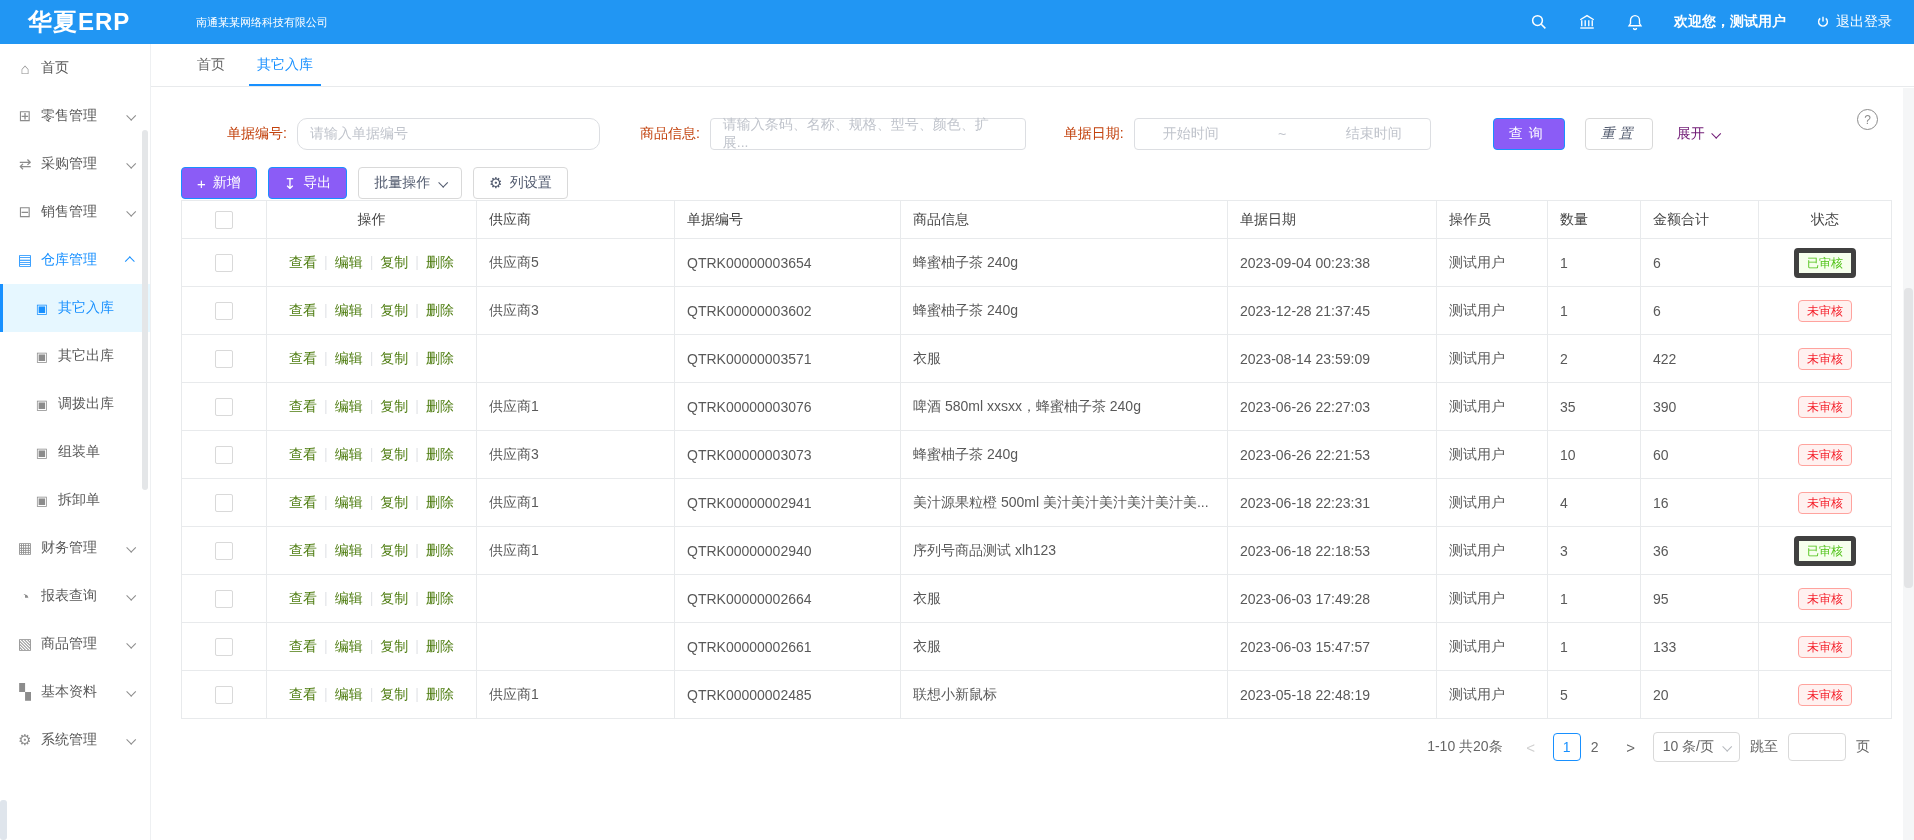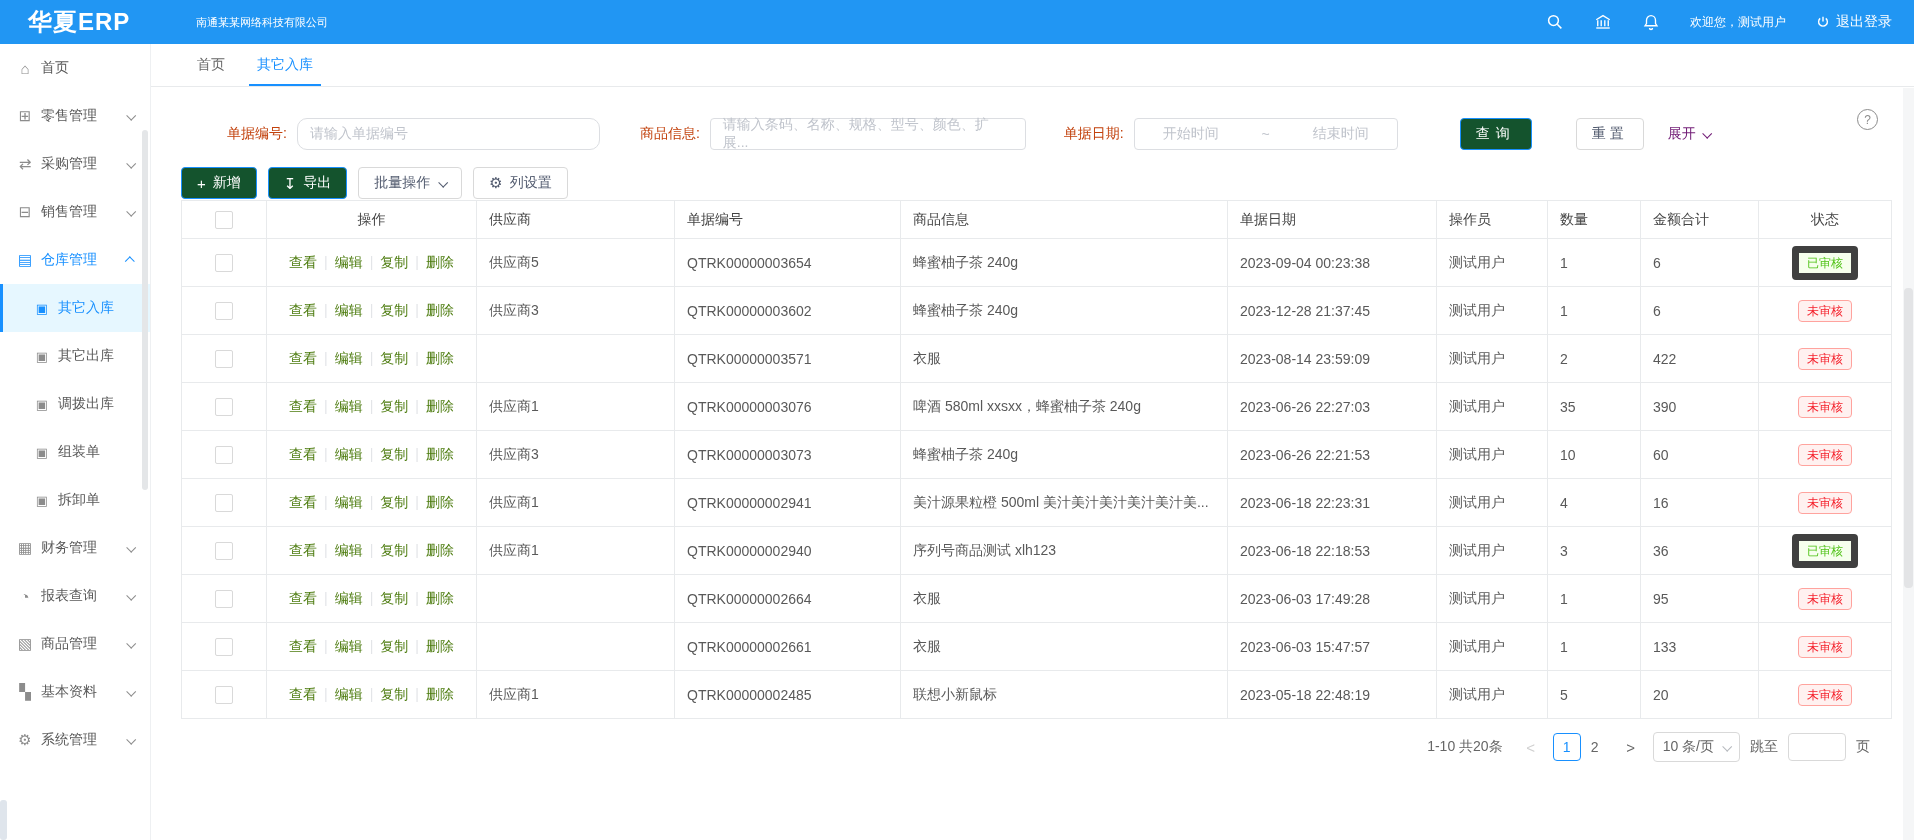--- a/index.html
+++ b/index.html
@@ -4,21 +4,21 @@
 <style>
   html,body{margin:0;padding:0;width:1914px;height:840px;overflow:hidden;background:#fff;
     font-family:"Liberation Sans","DejaVu Sans",sans-serif;font-size:14px;color:#595959;}
   
   .topbar{height:44px;background:#2196f3;display:flex;align-items:center;color:#fff;}
   .logo{width:150px;font-size:24px;font-weight:bold;padding-left:28px;letter-spacing:1px;white-space:nowrap;}
   .company{font-size:11px;margin-left:18px;}
   .top-right{margin-left:auto;display:flex;align-items:center;gap:30px;padding-right:22px;}
   .top-ic{width:18px;height:18px;display:inline-block;cursor:pointer;}
   .top-ic svg{width:18px;height:18px;display:block;}
-  .welcome{font-size:12px;cursor:pointer;}
+  .welcome{font-size:14px;cursor:pointer;font-weight:bold;}
   .logout{display:flex;align-items:center;gap:6px;font-size:14px;cursor:pointer;}
   .logout svg{width:14px;height:14px;}
   
   .layout{display:flex;height:796px;position:relative;}
   .sidebar{width:150px;background:#fff;border-right:1px solid #eef0f2;position:relative;flex:none;}
   .side-item{height:48px;display:flex;align-items:center;cursor:pointer;color:#595959;position:relative;}
   .side-item .mi{width:16px;text-align:center;color:#8c8c8c;font-size:15px;margin-left:17px;flex:none;}
   .side-item.sub .mi{margin-left:34px;font-size:13px;}
   .side-item .lbl{margin-left:8px;white-space:nowrap;}
   .side-item .chev{position:absolute;right:16px;color:#8c8c8c;}
@@ -37,44 +37,44 @@
   .tab.active{color:#1890ff;}
   .tab.active::after{content:"";position:absolute;left:8px;right:8px;bottom:0;height:2px;background:#1890ff;}
   .content{padding:0 24px 0 30px;position:relative;}
   
   .filter-row{margin-top:31px;display:flex;align-items:center;padding-left:46px;}
   .f-label{color:#c2410c;margin-right:10px;white-space:nowrap;}
   .f-input{height:32px;border:1px solid #dcdee2;border-radius:4px;display:flex;align-items:center;padding:0 12px;color:#c0c4cc;background:#fff;box-sizing:border-box;cursor:text;}
   .f-input.w1{width:303px;border-radius:10px;}
   .f-input.w2{width:316px;margin-right:38px;}
   .f-input.w1{margin-right:40px;}
-  .daterange{width:264px;justify-content:space-between;padding:0 28px;margin-right:62px;cursor:pointer;}
+  .daterange{width:297px;justify-content:space-between;padding:0 28px;margin-right:62px;cursor:pointer;}
   .btn{height:32px;border-radius:4px;display:inline-flex;align-items:center;justify-content:center;cursor:pointer;box-sizing:border-box;font-size:14px;}
-  .btn.primary{background:#14532d;color:#fff;border:1px solid #1890ff;padding:11px 15px;}
+  .btn.primary{background:#8b5cf6;color:#fff;border:1px solid #1890ff;padding:11px 15px;}
   .btn.plain{background:#fff;color:#515a6e;border:1px solid #d9d9d9;padding:0 15px;}
   .btn-query{letter-spacing:6px;padding:0 10px 0 16px;}
-  .btn-reset{letter-spacing:4px;margin-left:44px;}
+  .btn-reset{letter-spacing:4px;margin-left:20px;font-style:italic;}
   .expand-link{color:#701a75;margin-left:24px;cursor:pointer;display:inline-flex;align-items:center;gap:7px;white-space:nowrap;}
   
   .toolbar{margin-top:17px;display:flex;align-items:center;gap:11px;}
   .btn .bi{margin-right:7px;font-size:15px;line-height:1;}
   .btn .chev{margin-left:9px;}
   .gear{margin-right:7px;font-size:15px;}
   .help-circle{position:absolute;right:36px;top:22px;width:19px;height:19px;border:1.5px solid #8c8c8c;border-radius:50%;color:#8c8c8c;display:flex;align-items:center;justify-content:center;font-size:12px;cursor:pointer;}
   
   table.grid{margin-top:1px;border-collapse:collapse;table-layout:fixed;width:1710px;}
   .grid th,.grid td{border:1px solid #e8eaec;padding:0 12px;height:47px;font-weight:400;text-align:left;overflow:hidden;white-space:nowrap;text-overflow:ellipsis;}
   .grid th{height:37px;color:#444;background:#fff;}
   .grid td{color:#595959;}
   .grid th.c,.grid td.c{text-align:center;padding:0 4px;}
   .cb{display:inline-block;width:16px;height:16px;border:1px solid #d9d9d9;border-radius:2px;background:#fff;vertical-align:middle;cursor:pointer;}
   .ops a{color:#4d7c0f;text-decoration:none;cursor:pointer;}
   .ops .sep{color:#e3e5e8;margin:0 7px;}
   .badge{display:inline-block;font-size:12px;line-height:18px;padding:1px 8px;border-radius:4px;}
-  .badge.approved{color:#52c41a;border:7px solid #404040;background:#f6ffed;}
+  .badge.approved{color:#52c41a;border:5px solid #404040;background:#f6ffed;}
   .badge.pending{color:#f5222d;border:1px solid #ffa39e;background:#fff1f0;}
   
   .pager{margin-top:13px;display:flex;justify-content:flex-end;align-items:center;color:#666;gap:10px;padding-right:20px;}
   .pg-total{margin-right:6px;}
   .pg-arrow{width:24px;text-align:center;cursor:pointer;font-size:15px;color:#666;}
   .pg-arrow.disabled{color:#d0d0d0;cursor:default;}
   .pg-num{min-width:28px;height:28px;display:inline-flex;align-items:center;justify-content:center;cursor:pointer;border-radius:4px;}
   .pg-num.active{border:1px solid #1890ff;color:#1890ff;box-sizing:border-box;}
   .pg-size{height:28px;border:1px solid #d9d9d9;border-radius:4px;display:inline-flex;align-items:center;padding:0 9px;gap:9px;color:#666;cursor:pointer;background:#fff;}
   .pg-size .chev{color:#b5b8bd;}

